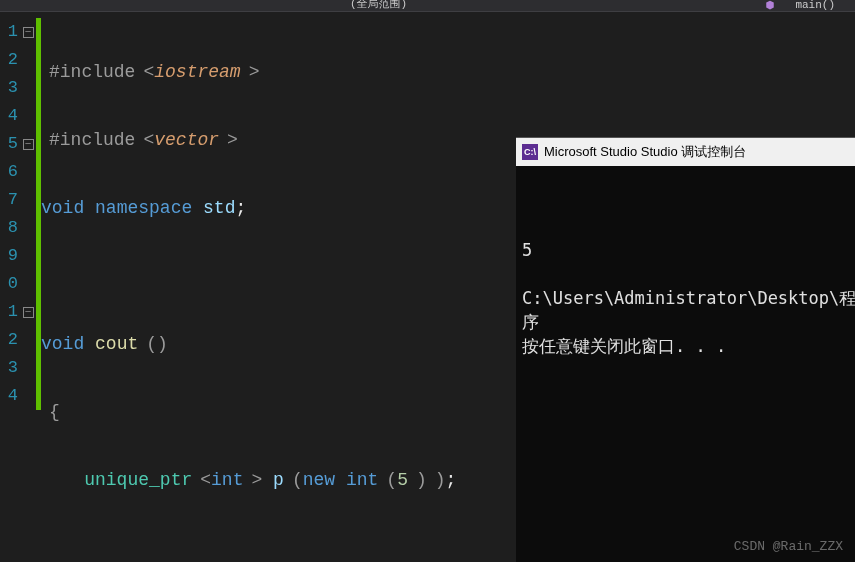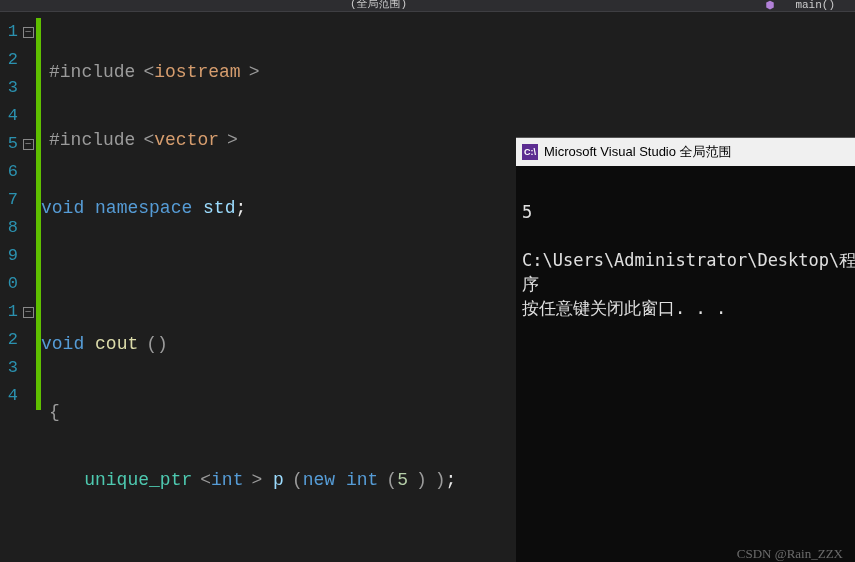--- a/index.html
+++ b/index.html
@@ -68,21 +68,21 @@
 .code {
   padding-top: 6px;
   flex: 1;
   white-space: pre;
 }
 .code-line { height: 28px; line-height: 28px; }
 .kw { color: #569cd6; }
 .gray { color: #9b9b9b; margin-left: 8px; }
 .type { color: #4ec9b0; }
 .fn { color: #dcdcaa; }
-.str { color: #d69d6e; }
+.str { color: #d69d6e; font-style: italic; }
 .num { color: #b5cea8; }
 .op { color: #d4d4d4; }
 .var { color: #9cdcfe; }
 .white { color: #e8e8e8; }
 
 .console {
   position: absolute;
   left: 516px; top: 137px;
   width: 339px; height: 425px;
   background: #0c0c0c;
@@ -107,28 +107,29 @@
   background: #5c2d91;
   color: #fff;
   font-size: 9px;
   display: flex;
   align-items: center;
   justify-content: center;
   font-weight: bold;
   font-family: Arial;
 }
 .console-body {
-  padding: 10px 6px;
+  padding: 4px 6px;
   line-height: 24px;
   white-space: pre-wrap;
+  margin-top: 44px;
 }
 .watermark {
   position: absolute;
-  right: 12px; bottom: 0;
-  font-family: Liberation Serif, serif;
+  right: 12px; bottom: 8px;
+  font-family: Liberation Mono, monospace;
   font-size: 13px;
   color: rgba(220,220,220,0.45);
 }
 </style>
 </head>
 <body>
 
 <div class="top-bar">
   <span class="top-center">(全局范围)</span>
   <span class="top-right">
@@ -203,21 +204,21 @@
     
     
     
     
   </div>
 </div>
 
 <div class="console">
   <div class="console-title">
     <span class="vs-icon">C:\</span>
-    <span>Microsoft Visual Studio 全局范围</span>
+    <span>Microsoft Studio Studio 调试控制台</span>
   </div>
   <div class="console-body">
 <span>5</span>
 
 <span>C:\Users\Administrator\Desktop\程序</span>
 <span>按任意键关闭此窗口. . .</span></div>
 </div>
 
 <div class="watermark">CSDN @Rain_ZZX</div>
 

